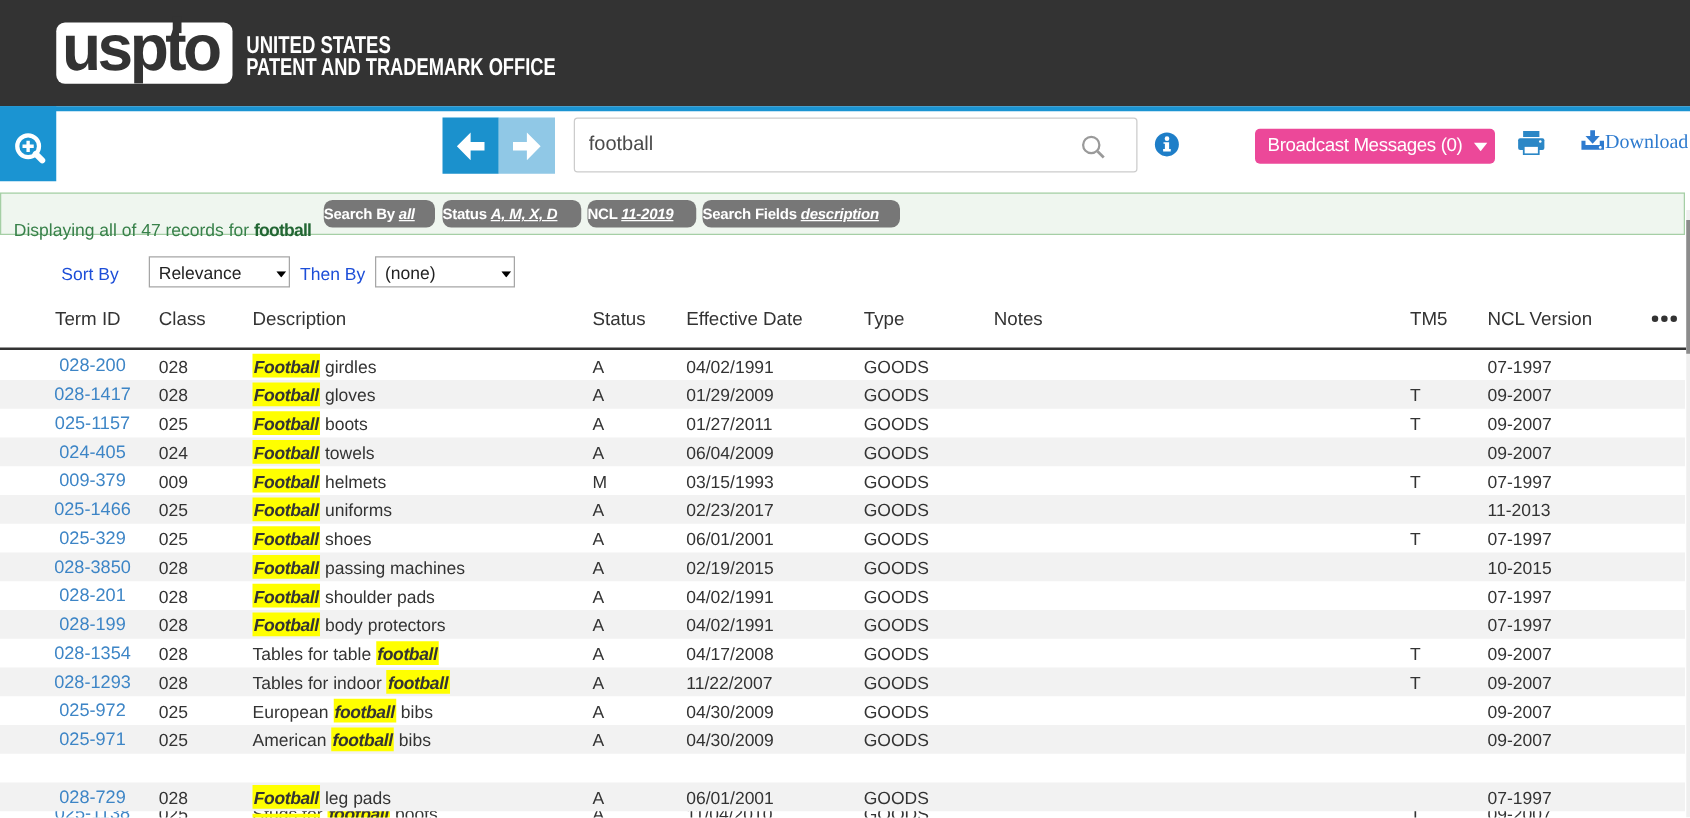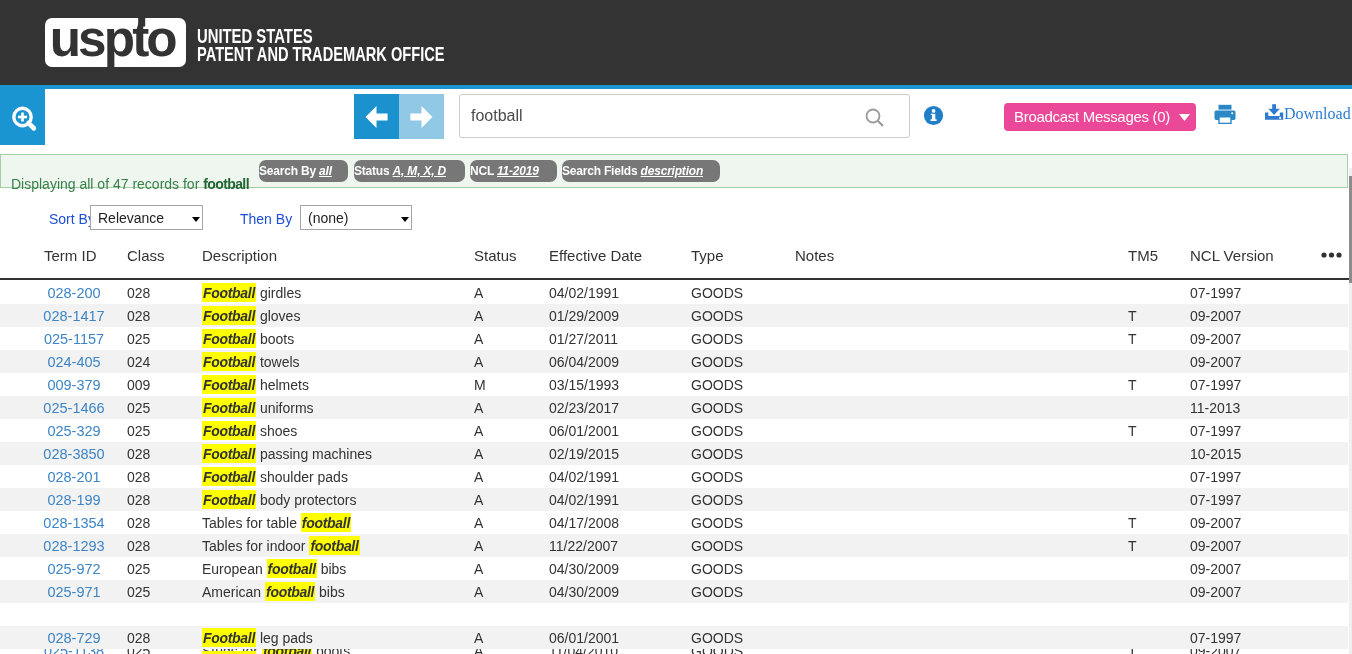--- a/index.html
+++ b/index.html
@@ -132,21 +132,21 @@
   <div class="abs" id="dltxt">Download</div>
 
   <div class="abs" id="greenbar"></div>
   <div class="abs" id="gmsg">Displaying all of 47 records for <b>football</b></div>
   <div class="badge" style="left:259px; width:89px;">Search By <i>all</i></div>
   <div class="badge" style="left:354px; width:111px;">Status <i>A, M, X, D</i></div>
   <div class="badge" style="left:470px; width:87px;">NCL <i>11-2019</i></div>
   <div class="badge" style="left:562px; width:158px;">Search Fields <i>description</i></div>
 
   <div class="abs lbl" style="left:49px; top:211px;">Sort By</div>
-  <div class="abs sel" style="left:90px; width:113px;">
+  <div class="abs sel" style="left:119px; width:113px;">
     <span class="t">Relevance</span>
     <svg style="left:100.5px; top:11px;" width="8" height="5" viewBox="0 0 8 5">
         <path d="M0 0 L8 0 L4 5 Z" fill="#000"></path>
       </svg>
   </div>
   <div class="abs lbl" style="left:240px; top:211px;">Then By</div>
   <div class="abs sel" style="left:300px; width:112px;padding-left:18px;">
     <span class="t">(none)</span>
     <svg style="left:99.5px; top:11px;" width="8" height="5" viewBox="0 0 8 5">
         <path d="M0 0 L8 0 L4 5 Z" fill="#000"></path>

